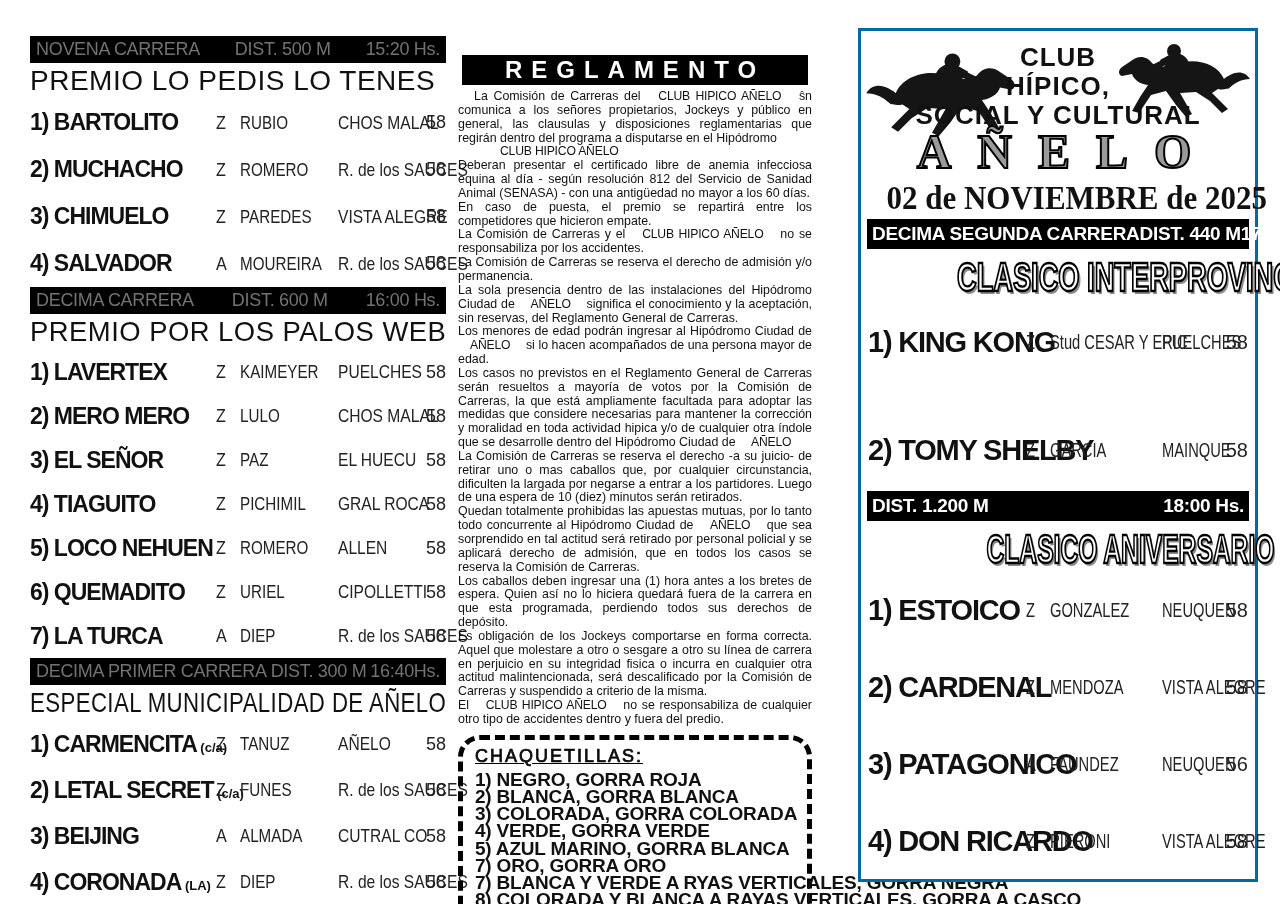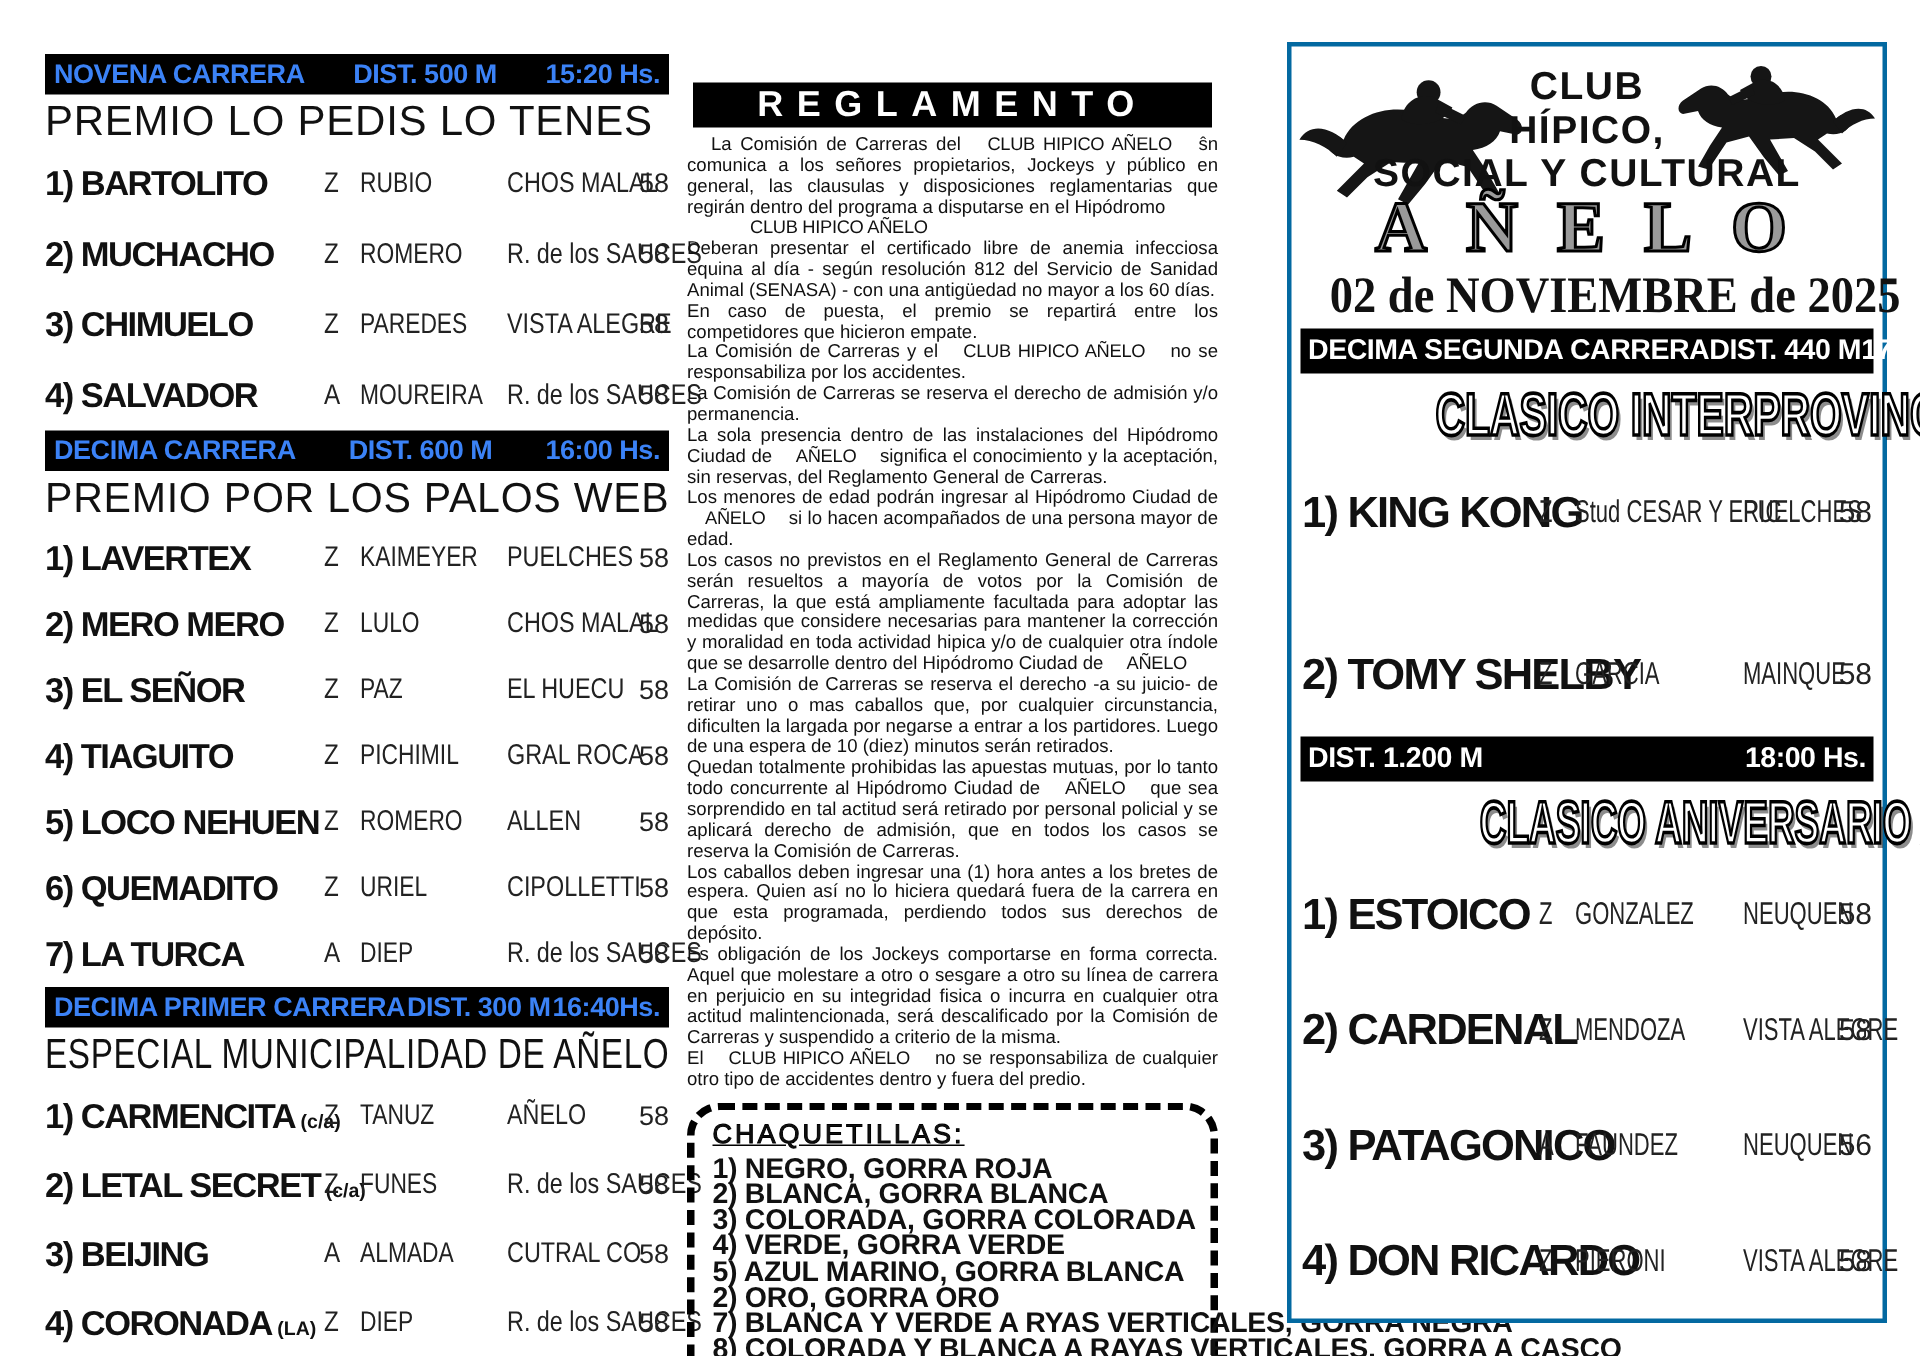--- a/index.html
+++ b/index.html
@@ -1,21 +1,21 @@
 <!DOCTYPE html>
 <html><head>
 <meta charset="utf-8">
 <style>
   html,body{margin:0;padding:0;background:#ffffff;width:1280px;height:904px;overflow:hidden;
             font-family:"Liberation Sans","DejaVu Sans",sans-serif;color:#111;}
   .col{position:absolute;top:0;}
   
   #left-col{left:30px;top:36px;width:416px;}
-  .hbar{background:#000;color:#3b82f6;height:27px;display:flex;align-items:center;
-        justify-content:space-between;padding:0 6px;font-weight:700;font-size:18px;
+  .hbar{background:#000;color:#737373;height:27px;display:flex;align-items:center;
+        justify-content:space-between;padding:0 6px;font-weight:400;font-size:18px;
         letter-spacing:-0.3px;white-space:nowrap;}
   .hbar span{display:inline-block;}
   .premio{font-size:28px;line-height:34px;white-space:nowrap;letter-spacing:0.5px;
           font-weight:400;margin:1px 0 1px 0;}
   .fitw{display:inline-block;white-space:nowrap;}
   .row{display:grid;align-items:center;}
   .l-row{grid-template-columns:186px 24px 98px 82px 26px;height:47px;}
   .sec2 .l-row{height:44px;}
   .sec3 .l-row{height:46px;}
   .cell{white-space:nowrap;overflow:visible;}
@@ -229,21 +229,21 @@
       <p class="reg-p"><span>El </span><span class="club">CLUB HIPICO AÑELO</span><span> no se responsabiliza de cualquier otro tipo de accidentes dentro y fuera del predio.</span></p>
     </div>
   <div class="chaq-box">
     <div class="chaq-title">CHAQUETILLAS:</div>
     <div id="chaq-list">
         <div class="chaq-item">1) NEGRO, GORRA ROJA</div>
         <div class="chaq-item">2) BLANCA, GORRA BLANCA</div>
         <div class="chaq-item">3) COLORADA, GORRA COLORADA</div>
         <div class="chaq-item">4) VERDE, GORRA VERDE</div>
         <div class="chaq-item">5) AZUL MARINO, GORRA BLANCA</div>
-        <div class="chaq-item">2) ORO, GORRA ORO</div>
+        <div class="chaq-item">7) ORO, GORRA ORO</div>
         <div class="chaq-item">7) BLANCA Y VERDE A RYAS VERTICALES, GORRA NEGRA</div>
         <div class="chaq-item">8) COLORADA Y BLANCA A RAYAS VERTICALES, GORRA A CASCO</div>
         <div class="chaq-item">9) COLORADA Y NEGRA A RAYAS HORIZONTALES GORRA BLANCA</div>
       </div>
   </div>
 </div>
 
 <div id="right-panel" class="col">
   <div class="panel-inner">
     <div class="panel-head">

